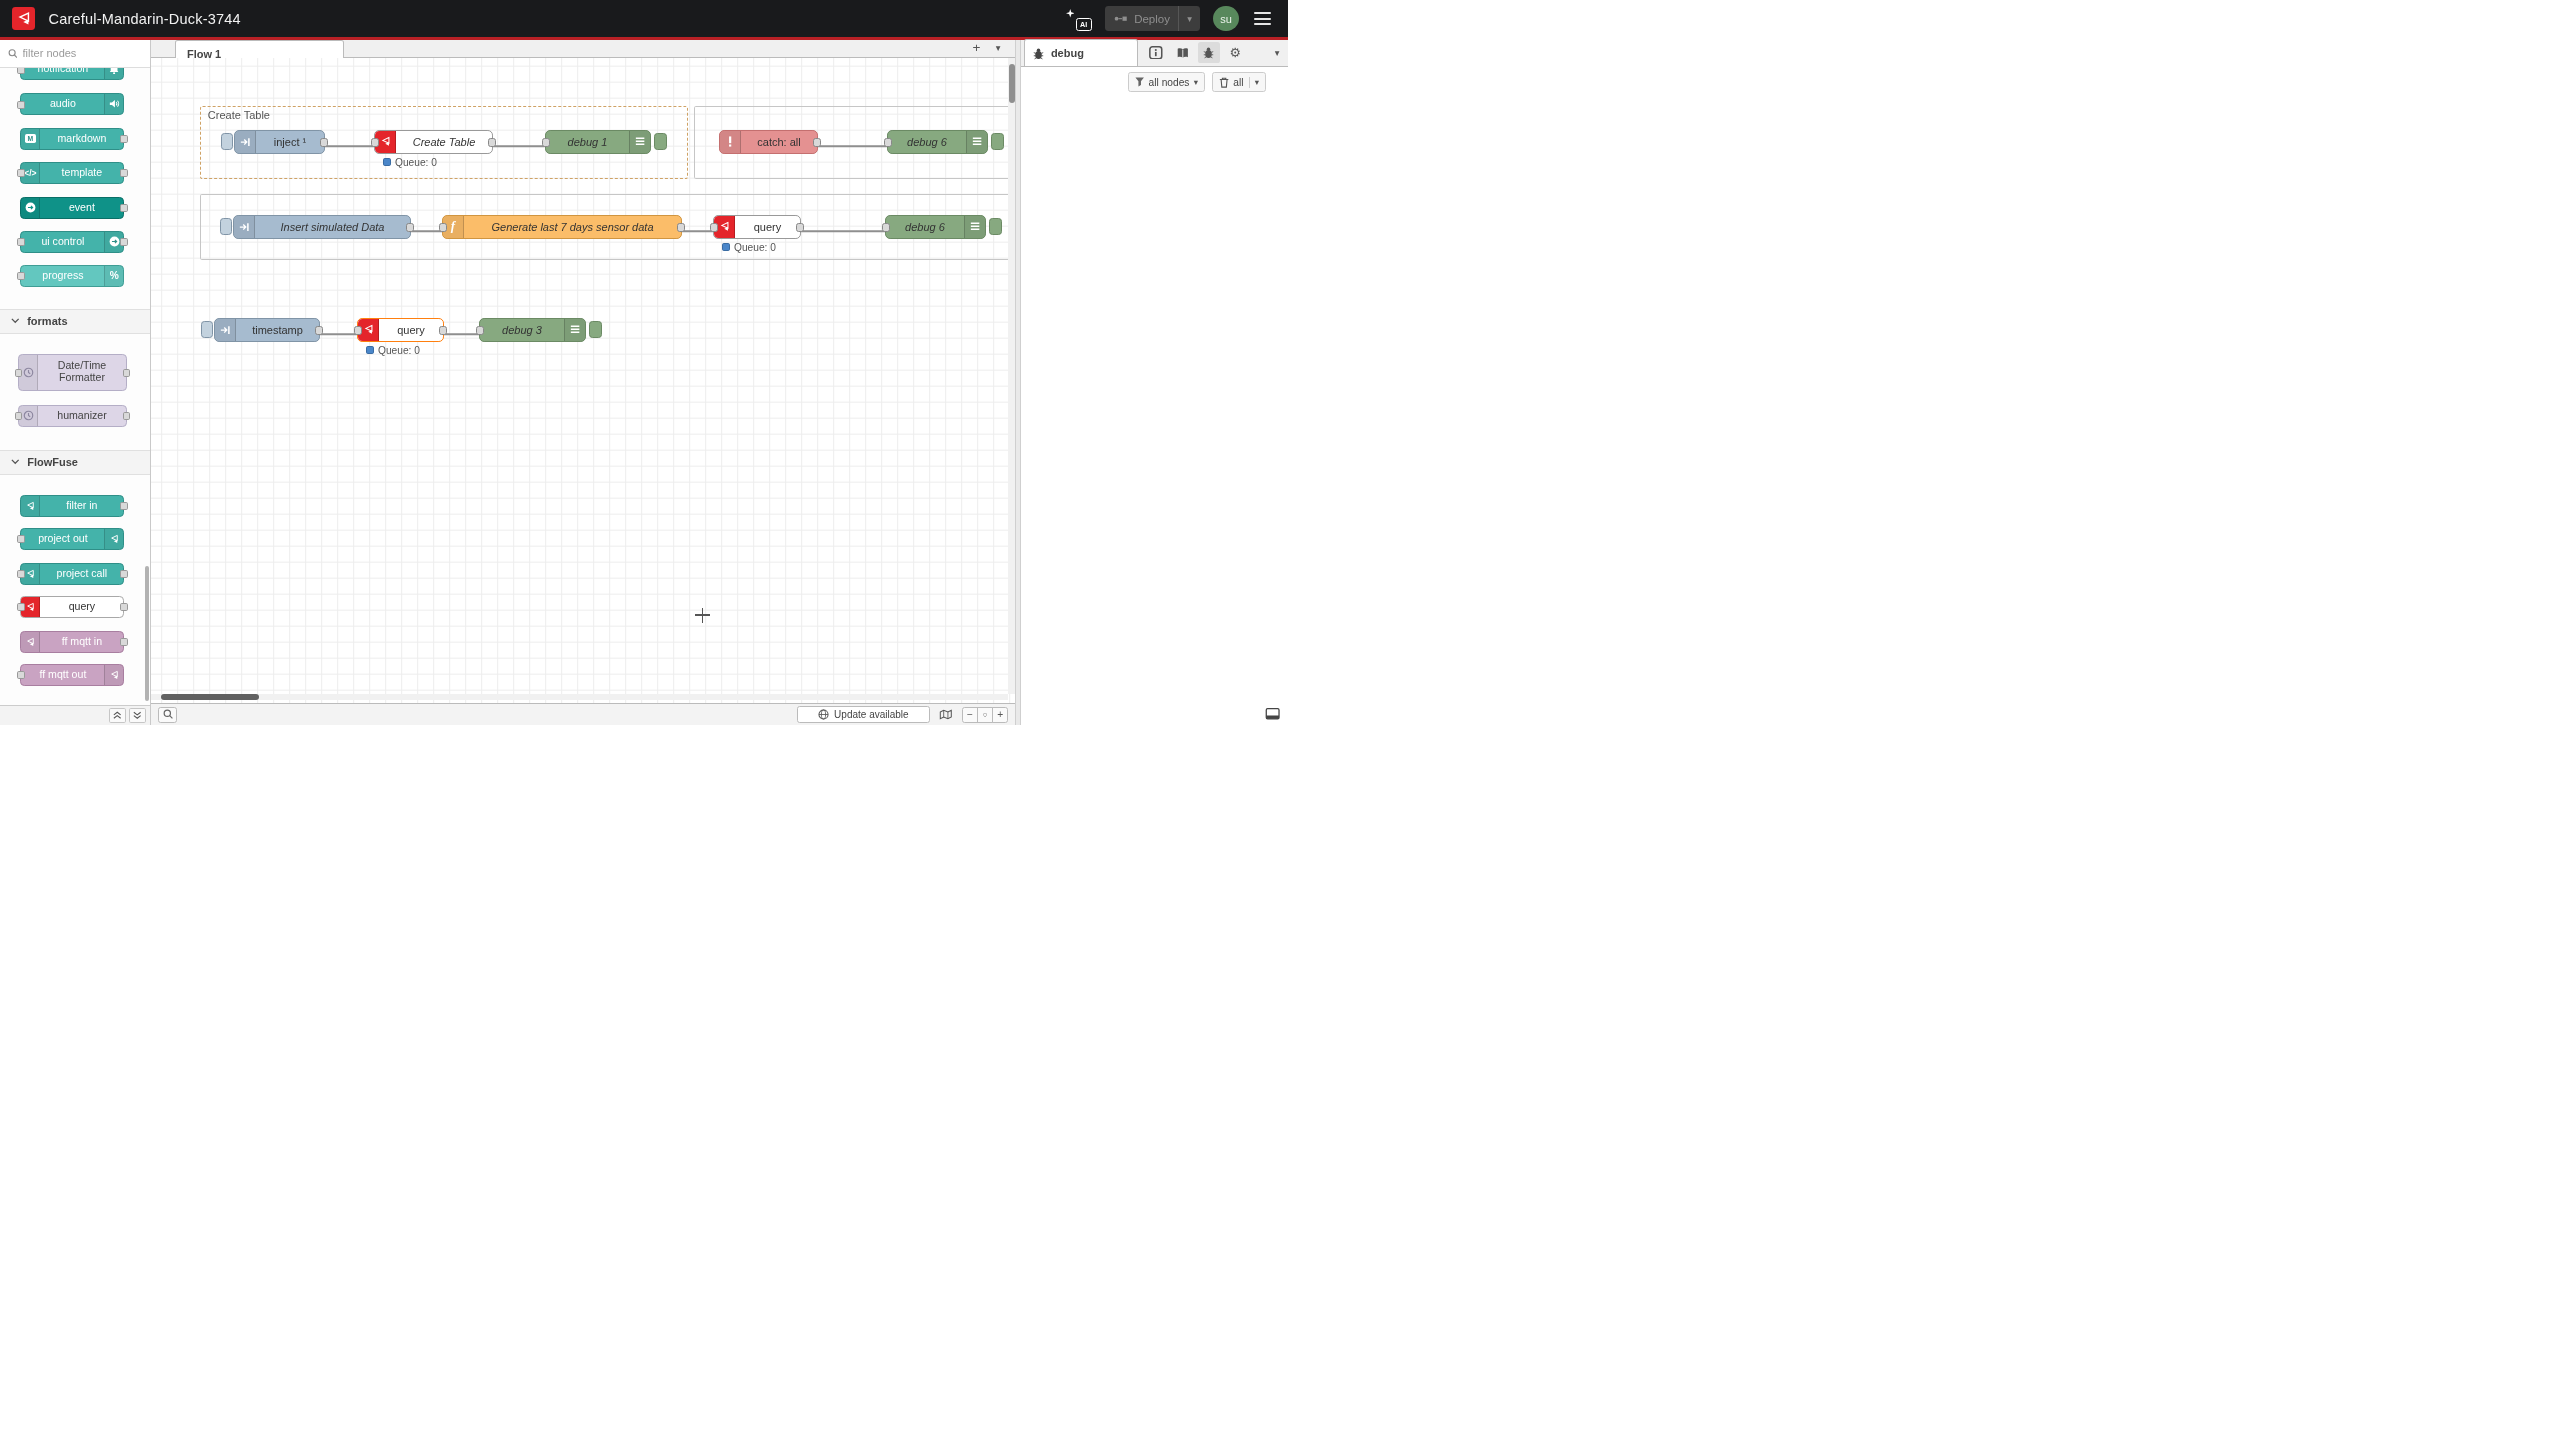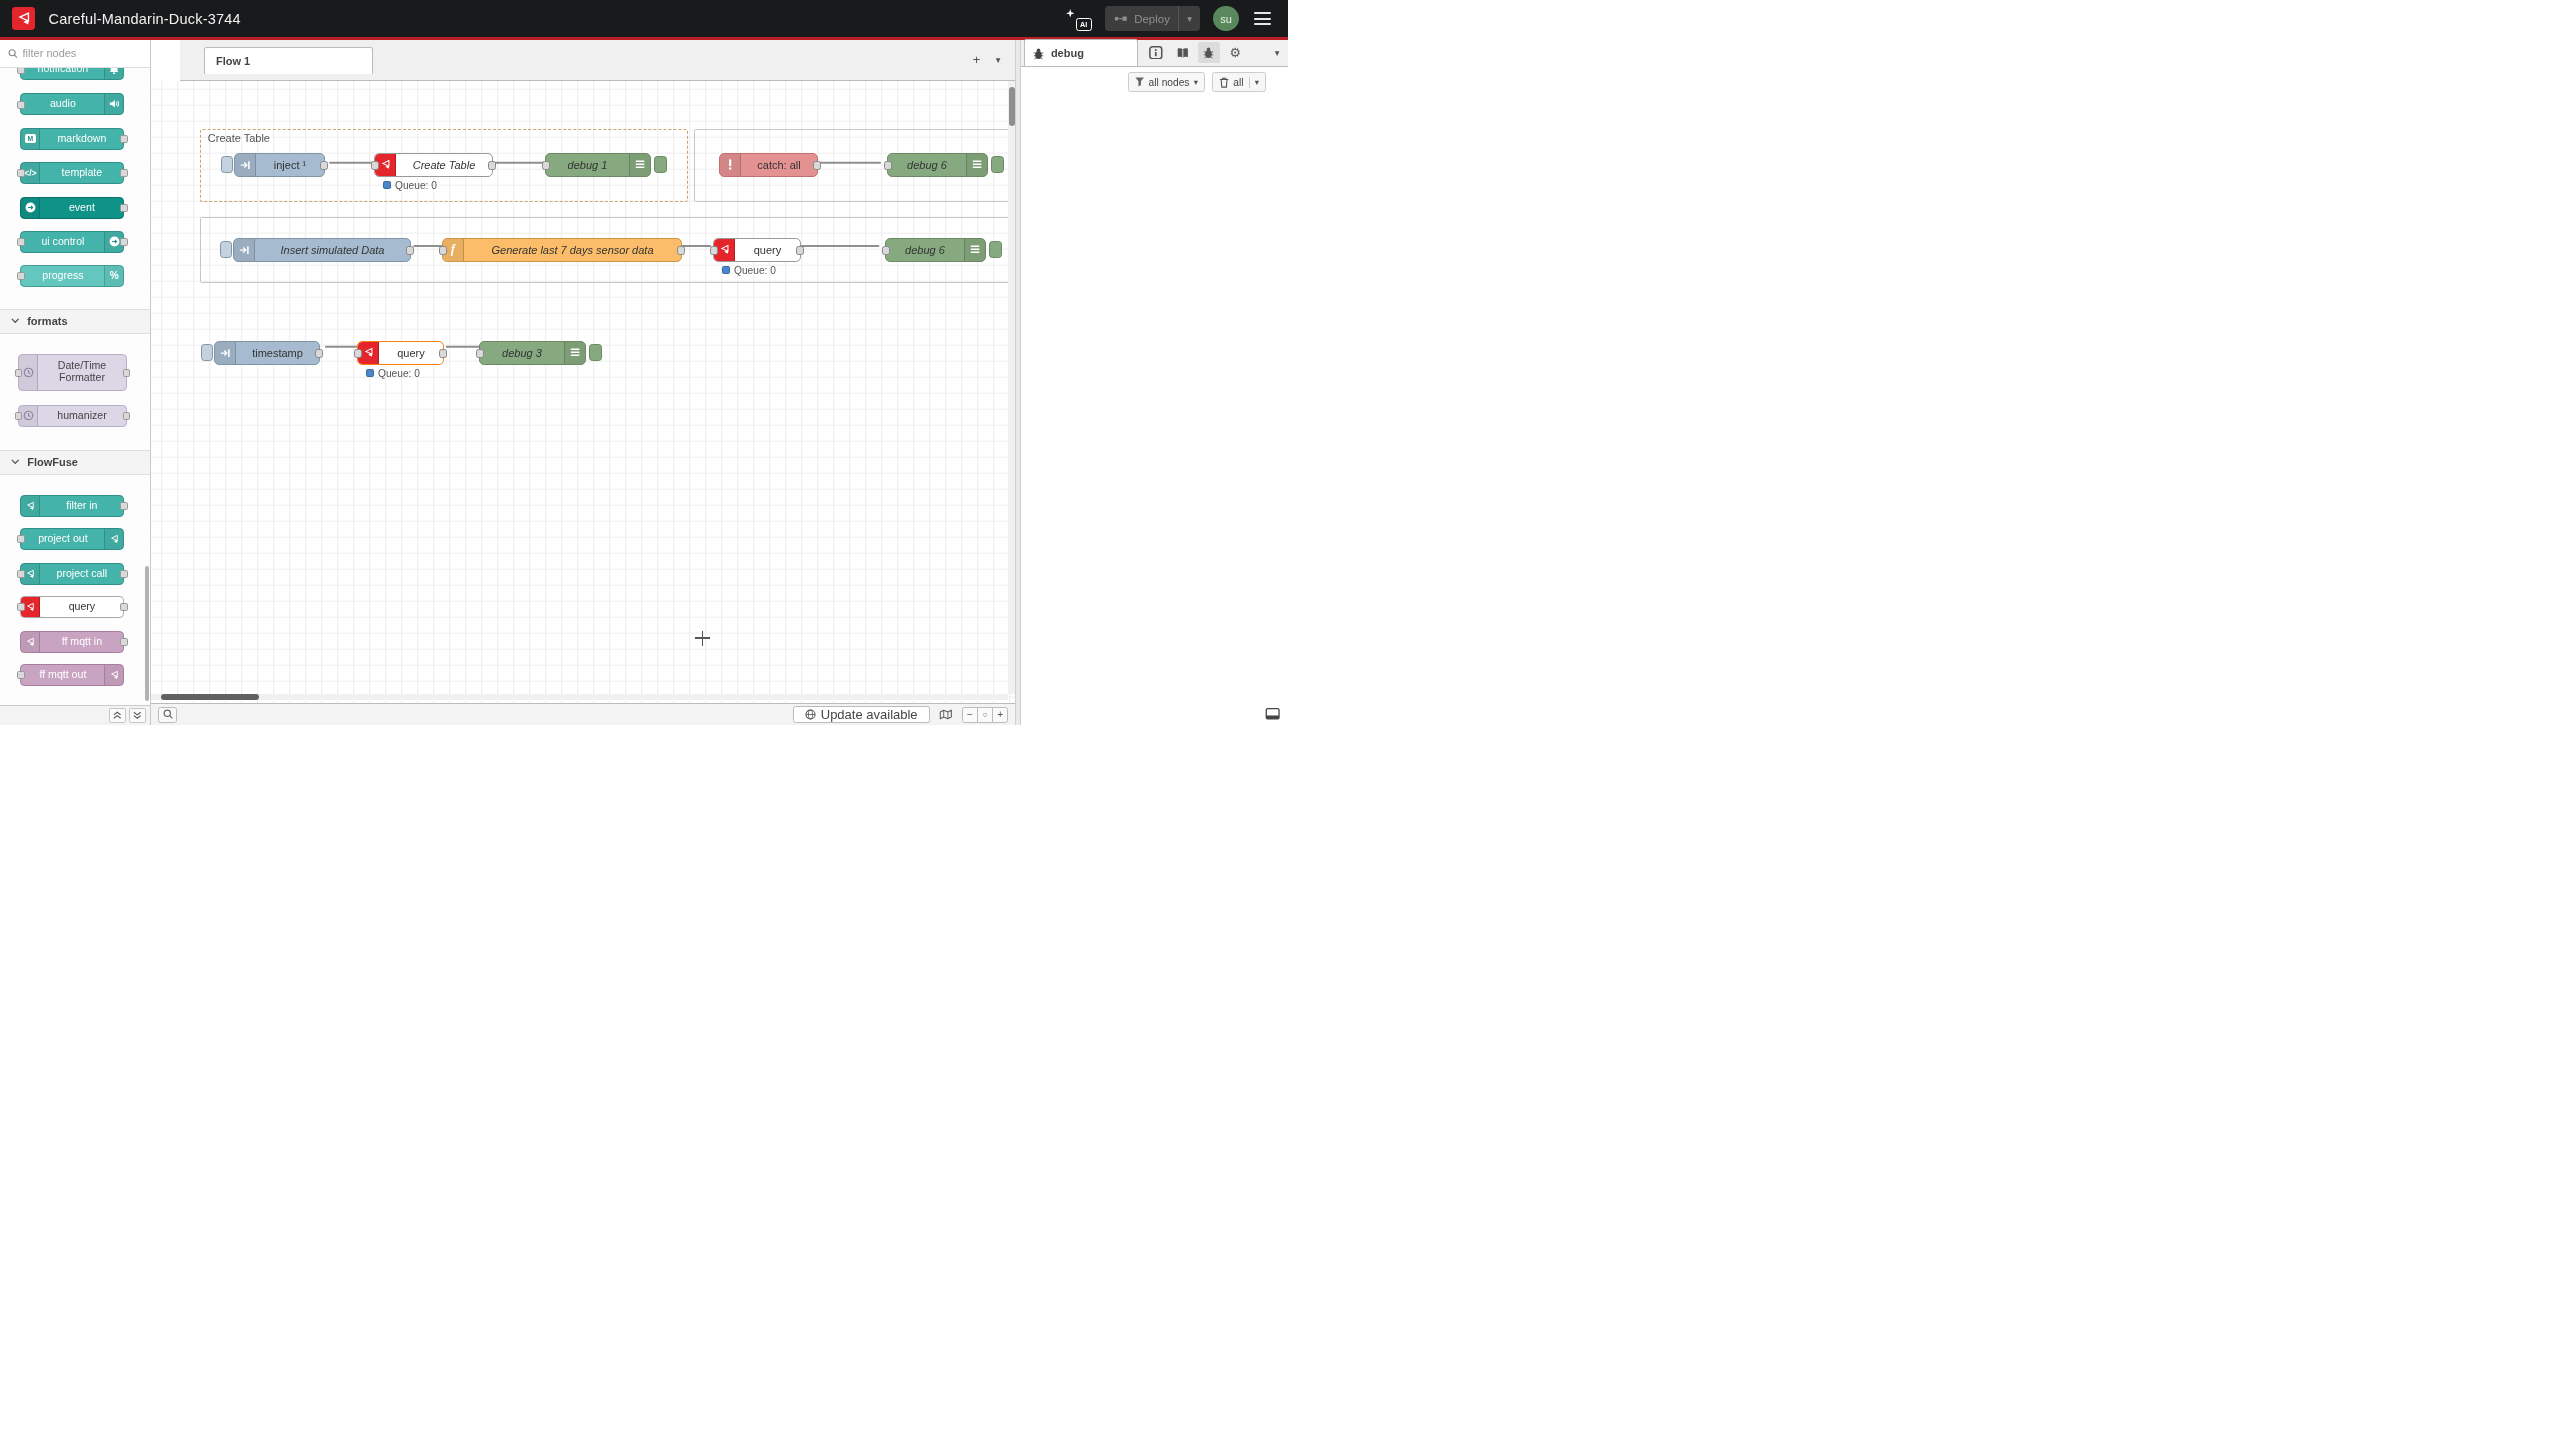--- a/index.html
+++ b/index.html
@@ -77,22 +77,22 @@
     border-top:0.9px solid #e0e0e0; border-bottom:0.9px solid #e0e0e0; display:flex;
     align-items:center; gap:7.7px; padding:0 11px; font-size:11px; font-weight:bold; color:#444;
     cursor:pointer; }
 
   .mbox { width:11px; height:9.4px; background:#fff; border-radius:1.7px; font-size:6.8px;
     font-weight:bold; color:#2f8f88; display:flex; align-items:center; justify-content:center; }
   .glyph { color:#fff; font-weight:bold; font-size:8.5px; letter-spacing:0; }
 
   
   .canvas-col { flex:1; min-width:0; display:flex; flex-direction:column; }
-  .tabbar { height:41px; background:#f0f0f0; border-bottom:0.9px solid #bbb; display:flex;
-    align-items:center; flex:0 0 auto;margin-left:29px; }
+  .tabbar { height:18px; background:#f0f0f0; border-bottom:0.9px solid #bbb; display:flex;
+    align-items:flex-start; flex:0 0 auto; }
   .flow-tab { margin-left:24px; width:169px; height:27px; background:#fff; border:0.9px solid #bbb;
     border-bottom:none; border-radius:2.6px 2.6px 0 0; display:flex; align-items:center; padding:0 11px;
     font-size:11px; font-weight:bold; color:#444; position:relative; top:0.9px; cursor:pointer; }
   .tab-actions { margin-left:auto; display:flex; align-items:center; gap:15.3px; padding:0 14.5px;
     height:100%; }
   .tab-actions .tbtn { color:#555; font-size:13.6px; cursor:pointer; line-height:1; }
   .tab-actions .tbtn.small { font-size:9.4px; }
 
   .canvas { flex:1; position:relative; overflow:hidden; background-color:#fff;
     background-image:linear-gradient(#ededed 0.9px, transparent 0.9px),
@@ -146,21 +146,21 @@
   .xhair span { position:absolute; background:#555; }
   .xhair .xh { left:0; top:6.8px; width:15.3px; height:1.3px; }
   .xhair .xv { left:6.8px; top:0; width:1.3px; height:15.3px; }
 
   .cfooter { height:22px; background:#f3f3f3; border-top:0.9px solid #bbb; display:flex;
     align-items:center; gap:6.8px; padding:0 6.8px; flex:0 0 auto; }
   .cf-search { width:19.6px; height:16px; border:0.9px solid #bbb; background:#fafafa; border-radius:2.6px;
     display:flex; align-items:center; justify-content:center; cursor:pointer; }
   .cf-spacer { flex:1; }
   .update-btn { height:17px; border:0.9px solid #bbb; background:#fff; border-radius:2.6px;
-    display:flex; align-items:center; gap:5.1px; padding:0 11px; font-size:13px; color:#444; cursor:pointer; }
+    display:flex; align-items:center; gap:5.1px; padding:0 20px; font-size:10px; color:#444; cursor:pointer; }
   .cf-map { display:flex; align-items:center; cursor:pointer; padding:0 2.6px; }
   .zoomgrp { display:flex; }
   .zoomgrp .zbtn { width:16px; height:16px; border:0.9px solid #bbb; background:#fafafa; margin-left:-0.9px;
     display:flex; align-items:center; justify-content:center; font-size:10.2px; color:#555; cursor:pointer; }
   .zoomgrp .zbtn:first-child { border-radius:2.6px 0 0 2.6px; margin-left:0; }
   .zoomgrp .zbtn:last-child { border-radius:0 2.6px 2.6px 0; }
   .zoomgrp .zbtn.circ { font-size:7.7px; }
 
   
   .divider { width:6px; flex:0 0 auto; background:#e9e9e9; border-left:0.9px solid #cfcfcf;

